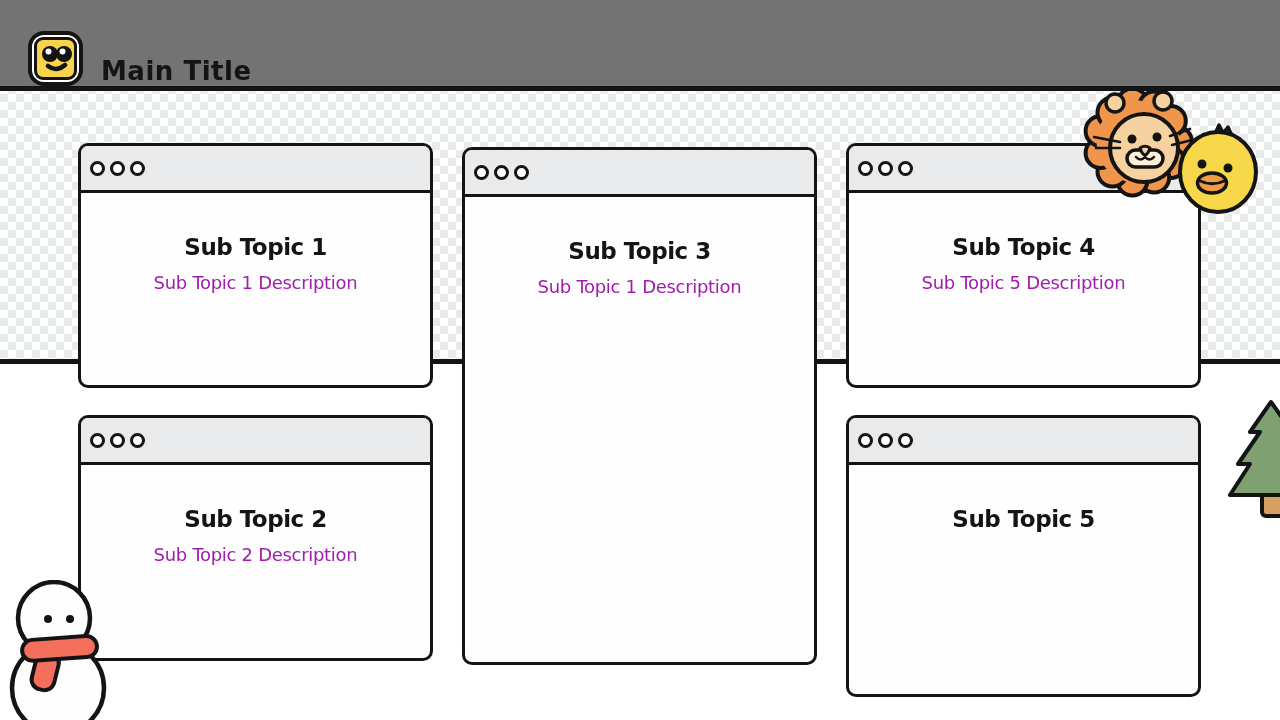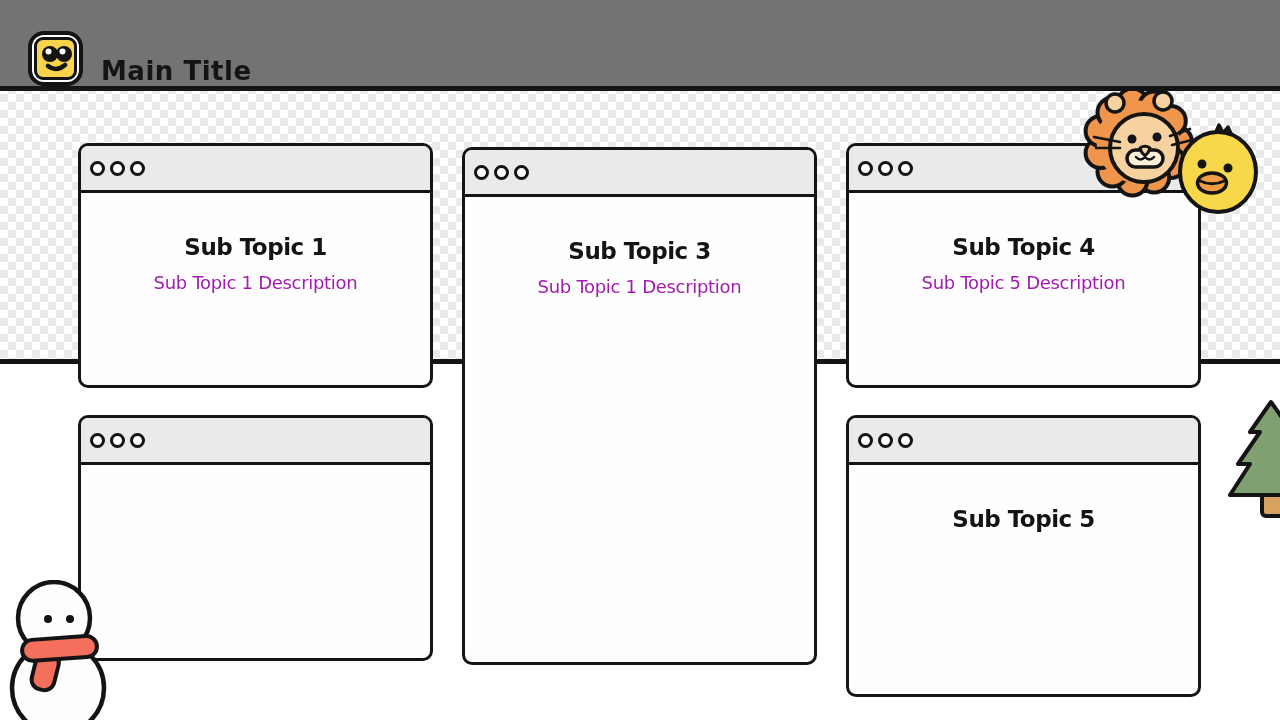--- a/index.html
+++ b/index.html
@@ -122,20 +122,24 @@
     <div class="card-title">Sub Topic 1</div>
     <div class="card-desc">Sub Topic 1 Description</div>
   </div>
 </div>
 
 <div class="card" id="card-2">
   <div class="titlebar">
     <span class="dot"></span>
     <span class="dot"></span>
     <span class="dot"></span>
+  </div>
+  <div class="card-body">
+    <div class="card-title">Sub Topic 2</div>
+    <div class="card-desc">Sub Topic 2 Description</div>
   </div>
 </div>
 
 <div class="card" id="card-3">
   <div class="titlebar">
     <span class="dot"></span>
     <span class="dot"></span>
     <span class="dot"></span>
   </div>
   <div class="card-body">

